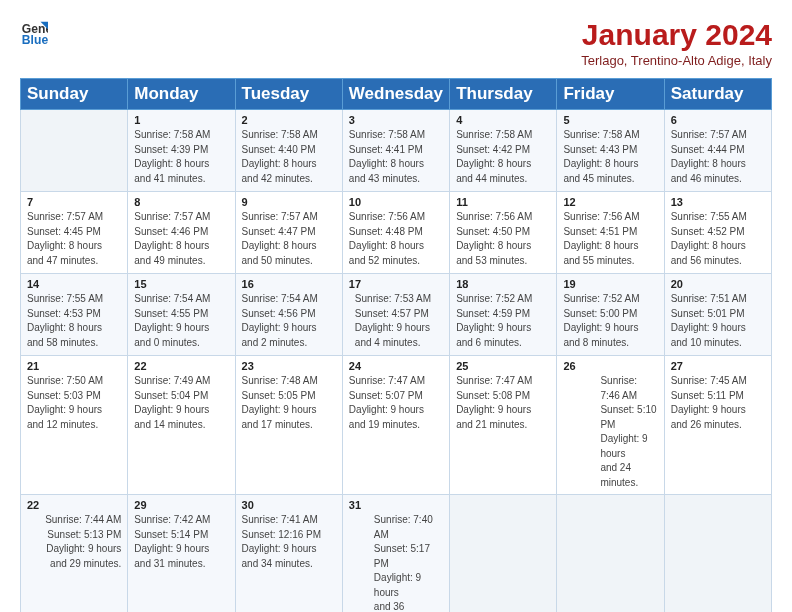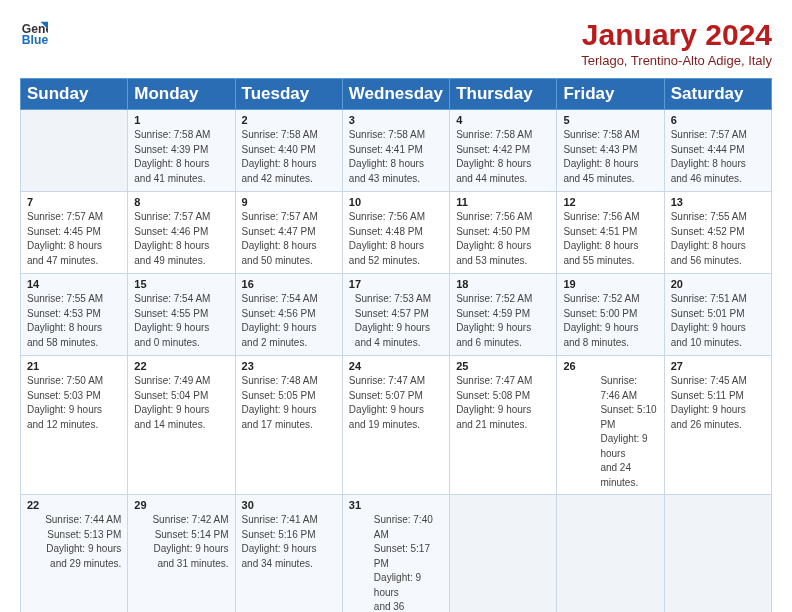--- a/index.html
+++ b/index.html
@@ -319,29 +319,29 @@
         <tr>
           <td>
             <span class="day-num">22</span>
             <div class="day-info" style="white-space: pre-line; text-align: right;">Sunrise: 7:44 AM
 Sunset: 5:13 PM
 Daylight: 9 hours
 and 29 minutes.</div>
           </td>
           <td>
             <span class="day-num">29</span>
-            <div class="day-info" style="white-space: pre-line; text-align: right;">Sunrise: 7:42 AM
+            <div class="day-info" style="white-space: pre-line;">Sunrise: 7:42 AM
 Sunset: 5:14 PM
 Daylight: 9 hours
 and 31 minutes.</div>
           </td>
           <td>
             <span class="day-num">30</span>
             <div class="day-info" style="white-space: pre-line;">Sunrise: 7:41 AM
-Sunset: 5:16 PM
+Sunset: 12:16 PM
 Daylight: 9 hours
 and 34 minutes.</div>
           </td>
           <td>
             <span class="day-num">31</span>
             <div class="day-info" style="white-space: pre-line; margin-left: 25px;">Sunrise: 7:40 AM
 Sunset: 5:17 PM
 Daylight: 9 hours
 and 36 minutes.</div>
           </td>

